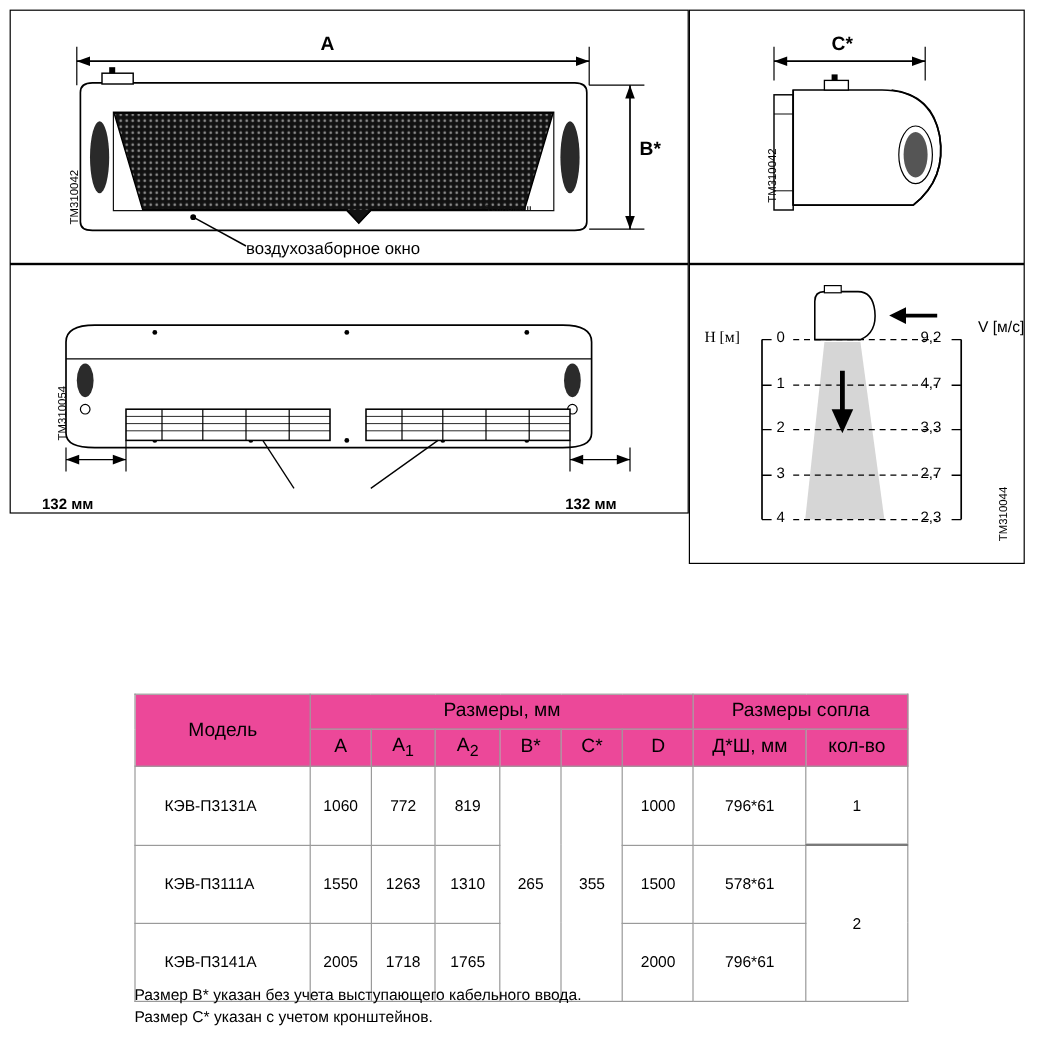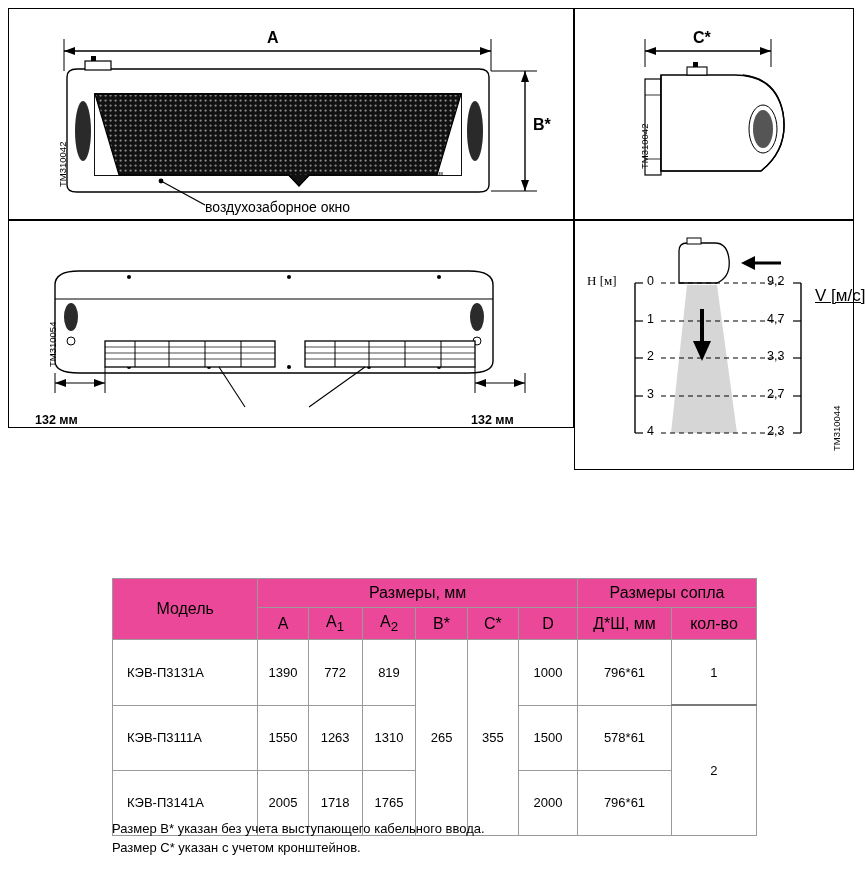--- a/index.html
+++ b/index.html
@@ -24,21 +24,21 @@
 
   
   svg{display:block;}
 
   
   .tablewrap{position:absolute;left:112px;top:578px;width:645px;}
   table{border-collapse:collapse;width:645px;font-size:13px;}
   table td,table th{border:1px solid #9a9a9a;text-align:center;vertical-align:middle;font-weight:normal;}
   thead td{background:#ec4899;font-size:16px;padding:5px 2px;}
   tbody td{height:62px;font-size:13px;}
-  .model-cell{text-align:left;padding-left:14px;}
+  .model-cell{text-align:left;padding-left:24px;}
   .thick-bottom{border-bottom:2px solid #7a7a7a !important;}
   .notes{position:absolute;left:112px;top:820px;font-size:13px;line-height:1.45;}
   .note-line{white-space:nowrap;}
 </style>
 </head>
 <body>
 
 <div class="sheet">
 
   <div class="panels">
@@ -226,21 +226,21 @@
         </g>
         <g stroke="#000" stroke-width="1" stroke-dasharray="5 4">
           <line x1="86" y1="62" x2="206" y2="62"></line>
           <line x1="86" y1="100" x2="206" y2="100"></line>
           <line x1="86" y1="137" x2="206" y2="137"></line>
           <line x1="86" y1="175" x2="206" y2="175"></line>
           <line x1="86" y1="212" x2="206" y2="212"></line>
         </g>
       </svg>
       <div class="lbl" style="left:12px;top:52px;font-size:13px;font-family:Liberation Serif, serif;">H [м]</div>
-      <div class="lbl" style="left:240px;top:65px;font-size:17px;text-decoration:underline;">V [м/с]</div>
+      <div class="lbl" style="left:240px;top:44px;font-size:13px;">V [м/с]</div>
 
       <div class="lbl" style="left:72px;top:53px;font-size:12.5px;">0</div>
       <div class="lbl" style="left:72px;top:91px;font-size:12.5px;">1</div>
       <div class="lbl" style="left:72px;top:128px;font-size:12.5px;">2</div>
       <div class="lbl" style="left:72px;top:166px;font-size:12.5px;">3</div>
       <div class="lbl" style="left:72px;top:203px;font-size:12.5px;">4</div>
 
       <div class="lbl" style="left:192px;top:53px;font-size:12.5px;">9,2</div>
       <div class="lbl" style="left:192px;top:91px;font-size:12.5px;">4,7</div>
       <div class="lbl" style="left:192px;top:128px;font-size:12.5px;">3,3</div>
@@ -266,21 +266,21 @@
           <td style="width:50px;">B*</td>
           <td style="width:50px;">C*</td>
           <td style="width:58px;">D</td>
           <td style="width:96px;">Д*Ш, мм</td>
           <td style="width:87px;margin-top:22px;">кол-во</td>
         </tr>
       </thead>
       <tbody>
         <tr>
           <td class="model-cell">КЭВ-П3131А</td>
-          <td>1390</td>
+          <td>1060</td>
           <td>772</td>
           <td>819</td>
           <td rowspan="3">265</td>
           <td rowspan="3">355</td>
           <td>1000</td>
           <td>796*61</td>
           <td class="thick-bottom">1</td>
         </tr>
         <tr>
           <td class="model-cell">КЭВ-П3111А</td>

